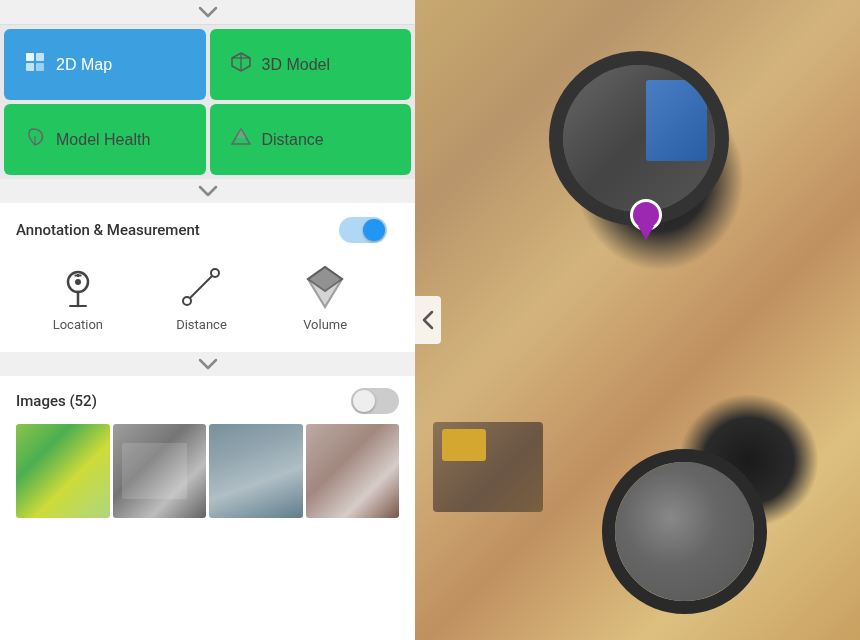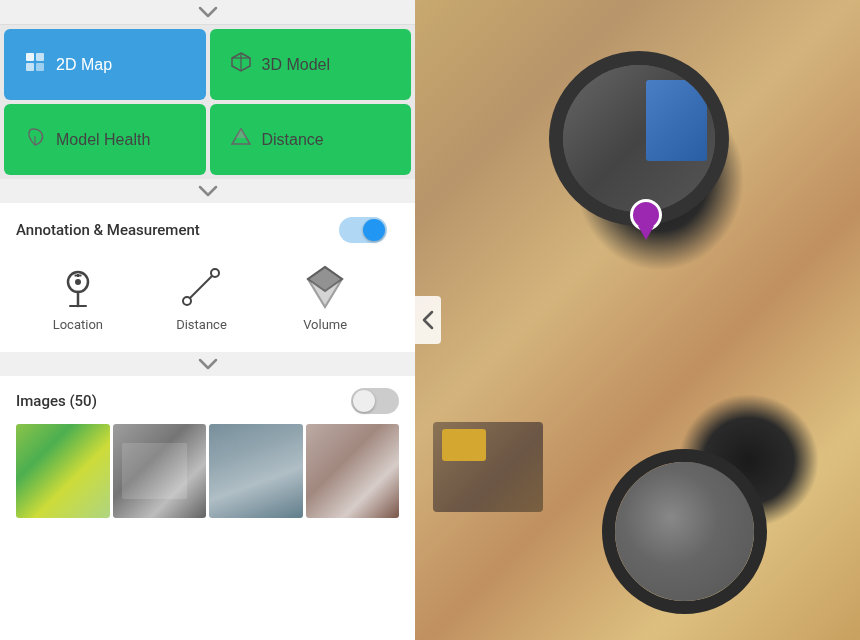--- a/index.html
+++ b/index.html
@@ -418,21 +418,21 @@
   </div>
 
   <div class="collapse-arrow-bot">
     <svg width="20" height="12" viewBox="0 0 20 12" fill="none">
       <path d="M2 2 L10 10 L18 2" stroke="#888" stroke-width="2.5" stroke-linecap="round" stroke-linejoin="round"></path>
     </svg>
   </div>
 
   <div class="images-section">
     <div class="images-header">
-      <span class="images-title">Images (50)</span>
+      <span class="images-title">Images (52)</span>
       <div class="toggle-switch off">
         <div class="track"></div>
         <div class="thumb"></div>
       </div>
     </div>
 
     <div class="image-grid">
       <div class="image-thumb thumb-1"></div>
       <div class="image-thumb thumb-2"></div>
       <div class="image-thumb thumb-3"></div>

